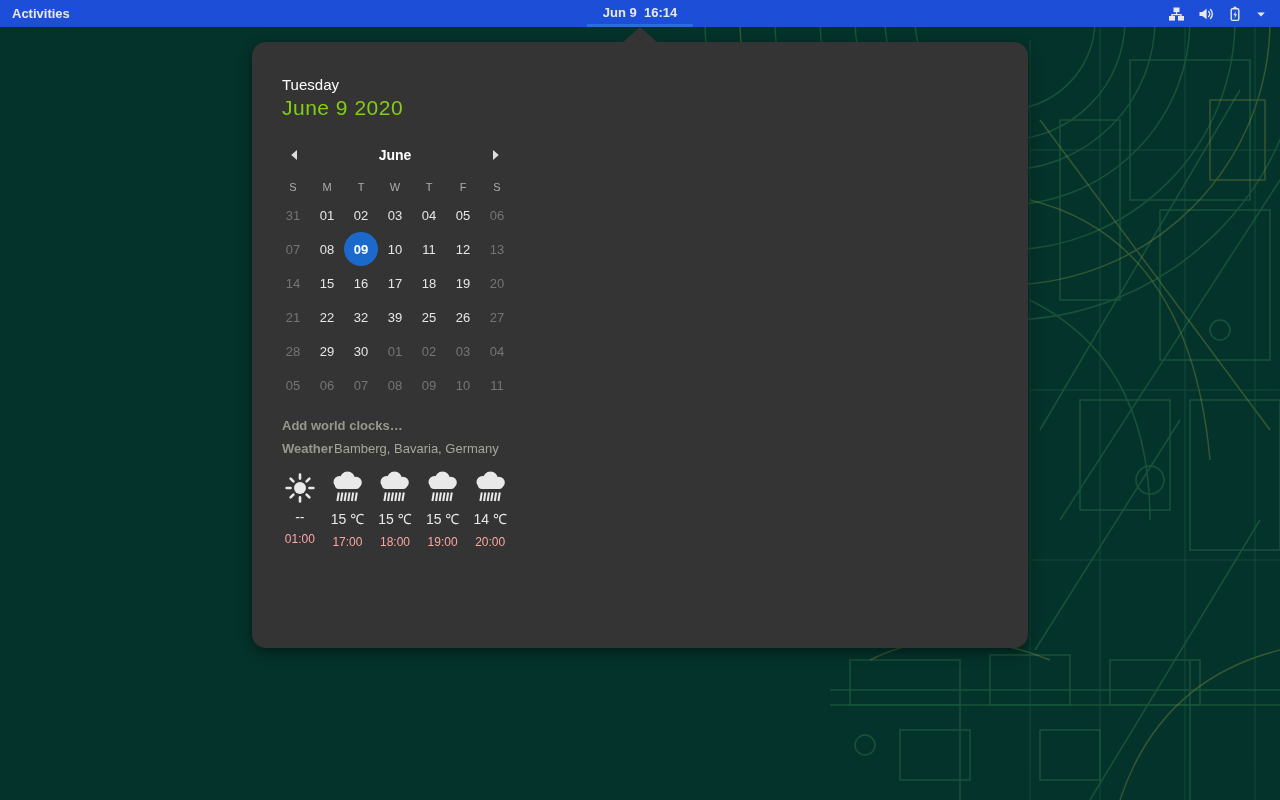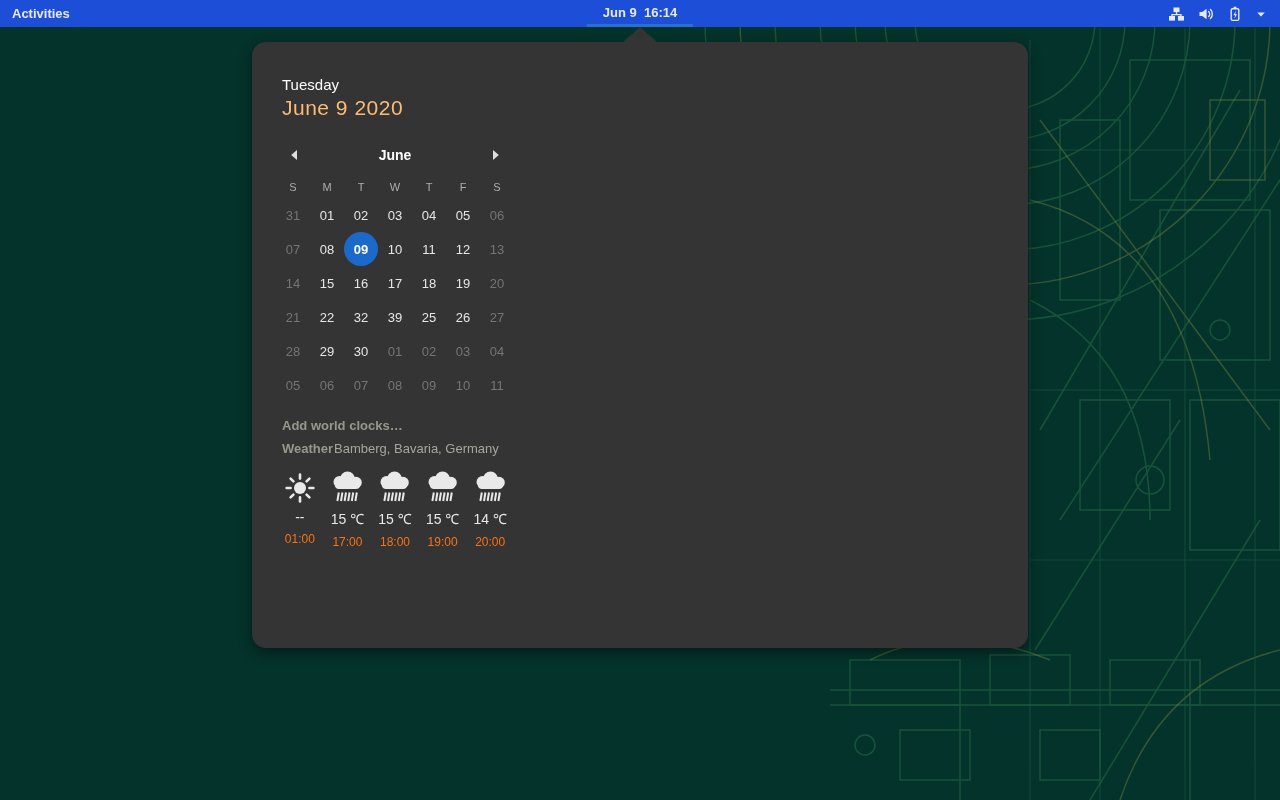--- a/index.html
+++ b/index.html
@@ -53,21 +53,21 @@
   .pane-left {
     width:477px; border-right:1px solid #282828;
     display:flex; flex-direction:column; align-items:center; justify-content:center;
   }
   .bell-wrap { margin-bottom:8px; }
   .no-notif { color:#d6d6d6; font-size:17px; }
 
   
   .pane-right { flex:1; padding:34px 0 0 24px; }
   .day-name { color:#fdfdfd; font-size:15px; margin-left:6px; }
-  .date-heading { color:#fdba74; font-size:21px; font-weight:normal; margin:3px 0 0 6px; letter-spacing:.5px; }
+  .date-heading { color:#84cc16; font-size:21px; font-weight:normal; margin:3px 0 0 6px; letter-spacing:.5px; }
 
   .cal { width:238px; margin-top:20px; }
   .cal-nav { display:flex; align-items:center; justify-content:space-between; height:30px; padding:0 9px; }
   .month-label { color:#fff; font-size:14px; font-weight:bold; }
   .nav-arrow { display:flex; align-items:center; justify-content:center; width:18px; height:18px; cursor:default; }
 
   .weekdays { display:grid; grid-template-columns:repeat(7,34px); margin-top:6px; }
   .weekdays span { text-align:center; color:#adadad; font-size:11px; height:22px; line-height:22px; }
 
   .days { display:grid; grid-template-columns:repeat(7,34px); grid-auto-rows:34px; }
@@ -83,21 +83,21 @@
   }
 
   .weather { margin-top:8px; }
   .weather-head { display:flex; align-items:baseline; margin-left:6px; }
   .weather-title { color:#97978d; font-weight:bold; font-size:13px; }
   .weather-loc { color:#a6a69c; font-size:13px; margin-left:1px; }
   .forecast { display:flex; width:238px; margin-top:12px; }
   .wcol { flex:1; text-align:center; }
   .wcol .icon-wrap { height:36px; display:flex; align-items:flex-end; justify-content:center; }
   .wcol .temp { color:#e8e8e8; font-size:14px; margin-top:5px; }
-  .wcol .time { color:#f97316; font-size:12px; margin-top:7px; }
+  .wcol .time { color:#fca5a5; font-size:12px; margin-top:7px; }
 </style>
 </head>
 <body>
 
 <div class="wallpaper">
   <svg width="1280" height="800" viewBox="0 0 1280 800">
     <g fill="none" stroke="#2f7a4b" stroke-width="1.5" opacity="0.45">
       <circle cx="1005" cy="20" r="90"></circle>
         <circle cx="1005" cy="20" r="120"></circle>
         <circle cx="1005" cy="20" r="150"></circle>

